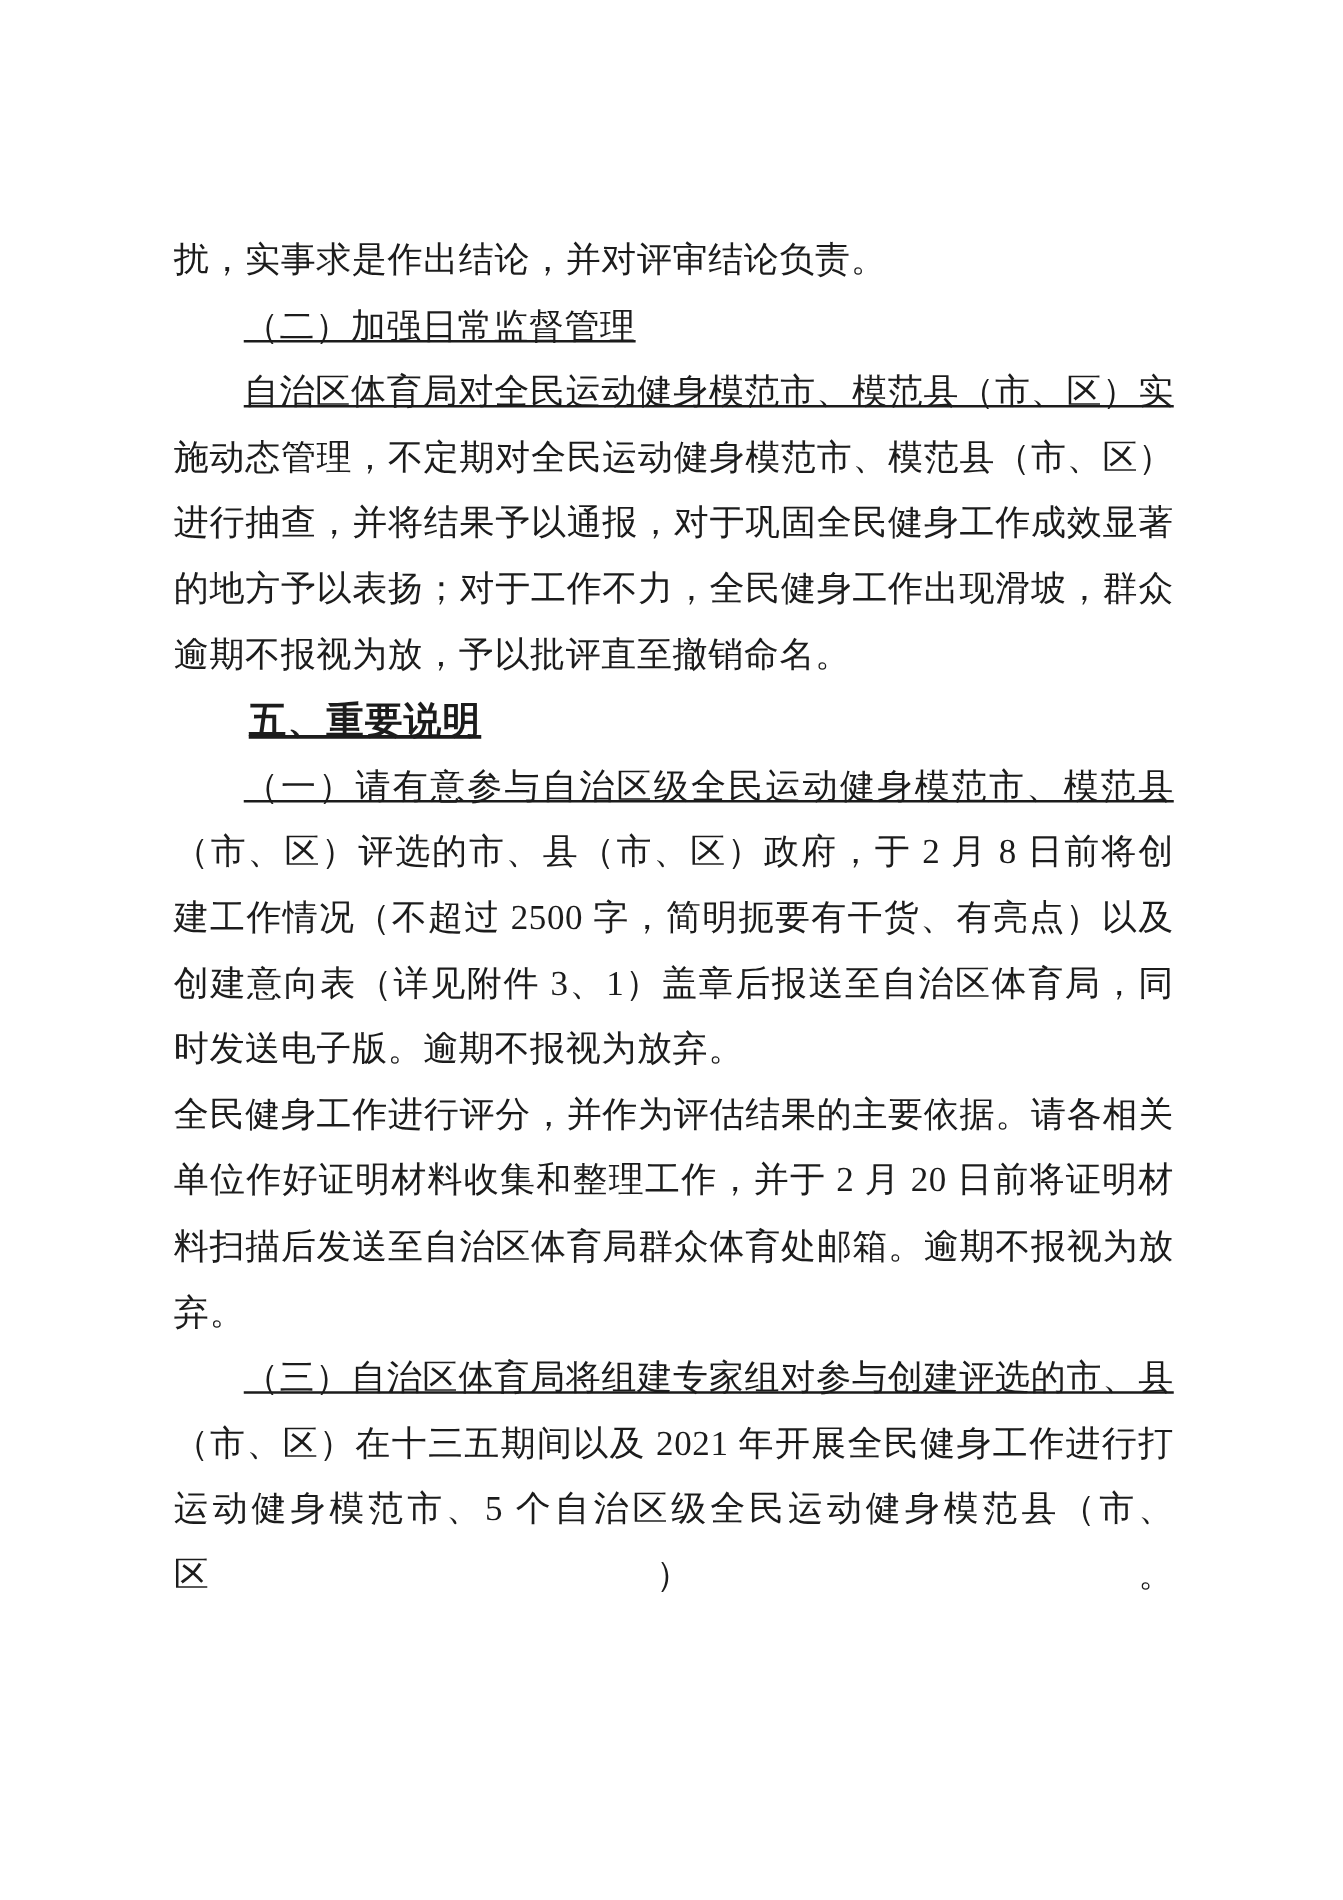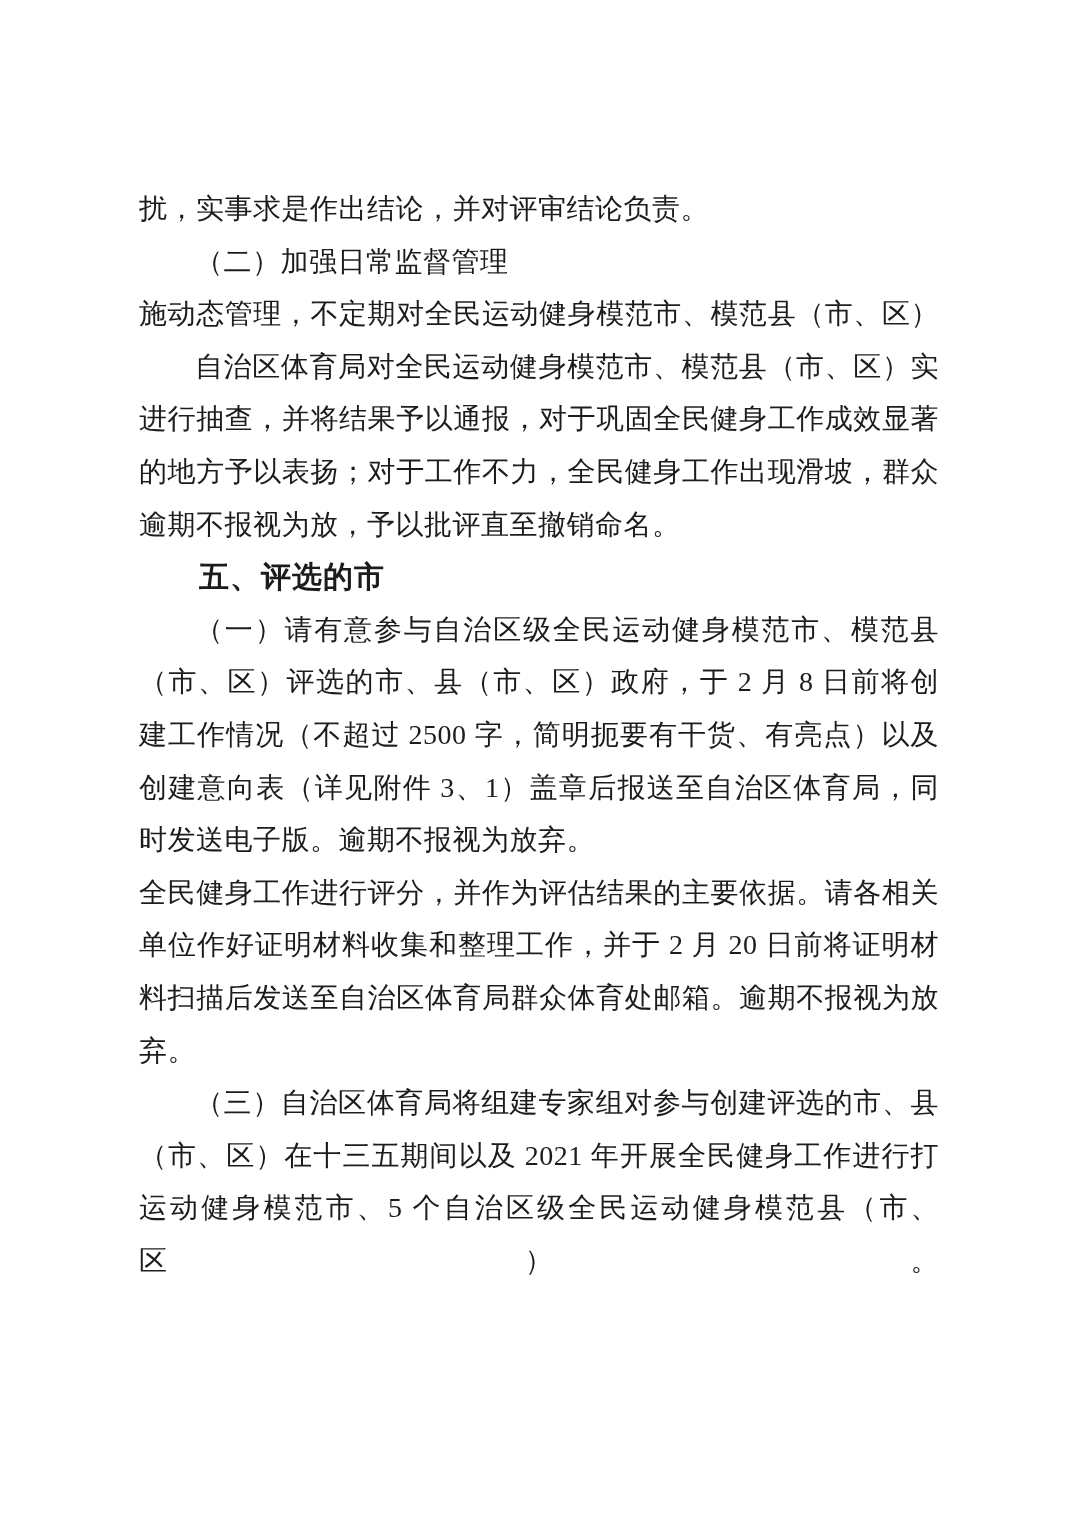--- a/index.html
+++ b/index.html
@@ -32,20 +32,21 @@
   }
   
   .fill {
     white-space: normal;
     text-align: justify;
     text-align-last: justify;
     text-justify: inter-character;
   }
   .indent {
     text-indent: 2em;
+    text-decoration: underline;
   }
   .heading {
     font-family: "Liberation Sans", "DejaVu Sans", sans-serif;
     font-weight: 700;
     font-size: 30px;
     letter-spacing: 1px;
   }
   .footer {
     position: absolute;
     left: 150px;
@@ -66,26 +67,26 @@
   }
 </style>
 </head>
 <body>
 
 <div class="page">
 
   <div class="textblock">
     <div class="line">扰，实事求是作出结论，并对评审结论负责。</div>
     <div class="line indent">（二）加强日常监督管理</div>
+    <div class="line indent fill">自治区体育局对全民运动健身模范市、模范县（市、区）实</div>
     <div class="line fill">施动态管理，不定期对全民运动健身模范市、模范县（市、区）</div>
-    <div class="line indent fill">自治区体育局对全民运动健身模范市、模范县（市、区）实</div>
     <div class="line fill">进行抽查，并将结果予以通报，对于巩固全民健身工作成效显著</div>
     <div class="line fill">的地方予以表扬；对于工作不力，全民健身工作出现滑坡，群众</div>
     <div class="line">逾期不报视为放，予以批评直至撤销命名。</div>
-    <div class="line indent heading">五、评选的市</div>
+    <div class="line indent heading">五、重要说明</div>
     <div class="line indent fill">（一）请有意参与自治区级全民运动健身模范市、模范县</div>
     <div class="line fill">（市、区）评选的市、县（市、区）政府，于 2 月 8 日前将创</div>
     <div class="line fill">建工作情况（不超过 2500 字，简明扼要有干货、有亮点）以及</div>
     <div class="line fill">创建意向表（详见附件 3、1）盖章后报送至自治区体育局，同</div>
     <div class="line">时发送电子版。逾期不报视为放弃。</div>
     <div class="line fill">全民健身工作进行评分，并作为评估结果的主要依据。请各相关</div>
     <div class="line fill">单位作好证明材料收集和整理工作，并于 2 月 20 日前将证明材</div>
     <div class="line fill">料扫描后发送至自治区体育局群众体育处邮箱。逾期不报视为放</div>
     <div class="line">弃。</div>
     <div class="line indent fill">（三）自治区体育局将组建专家组对参与创建评选的市、县</div>

